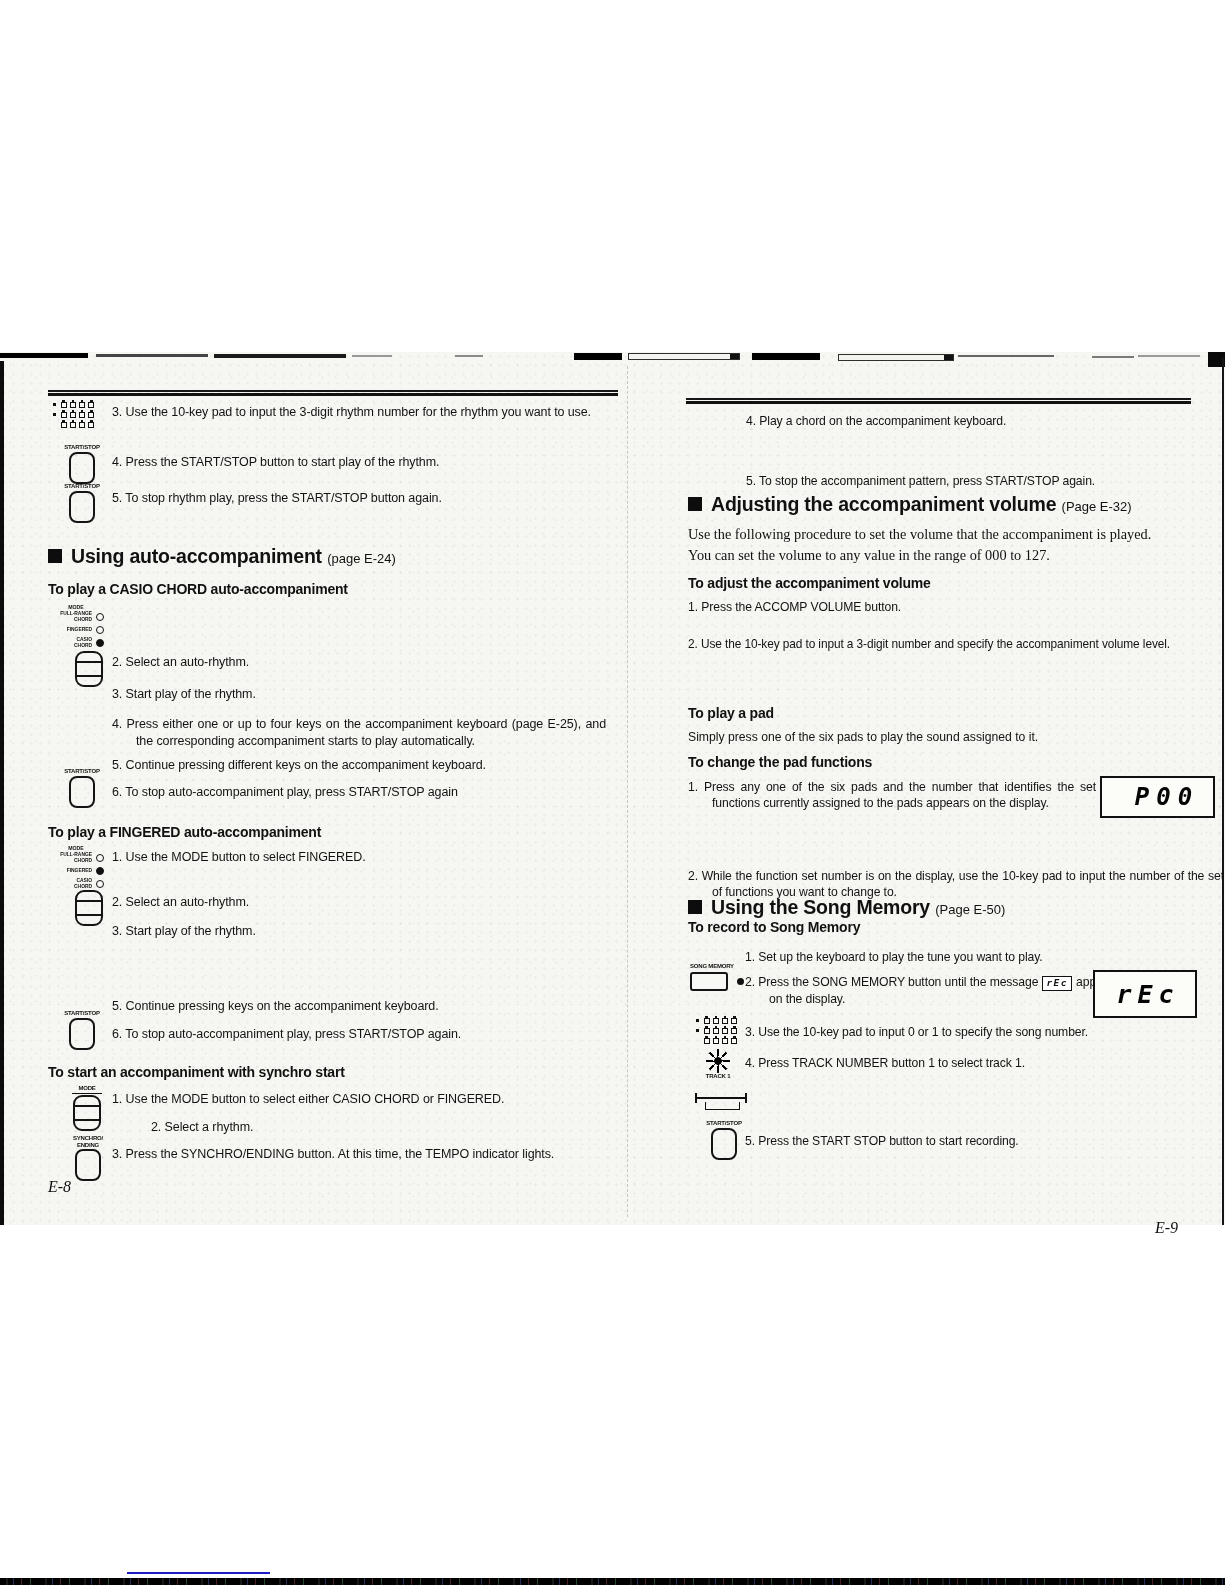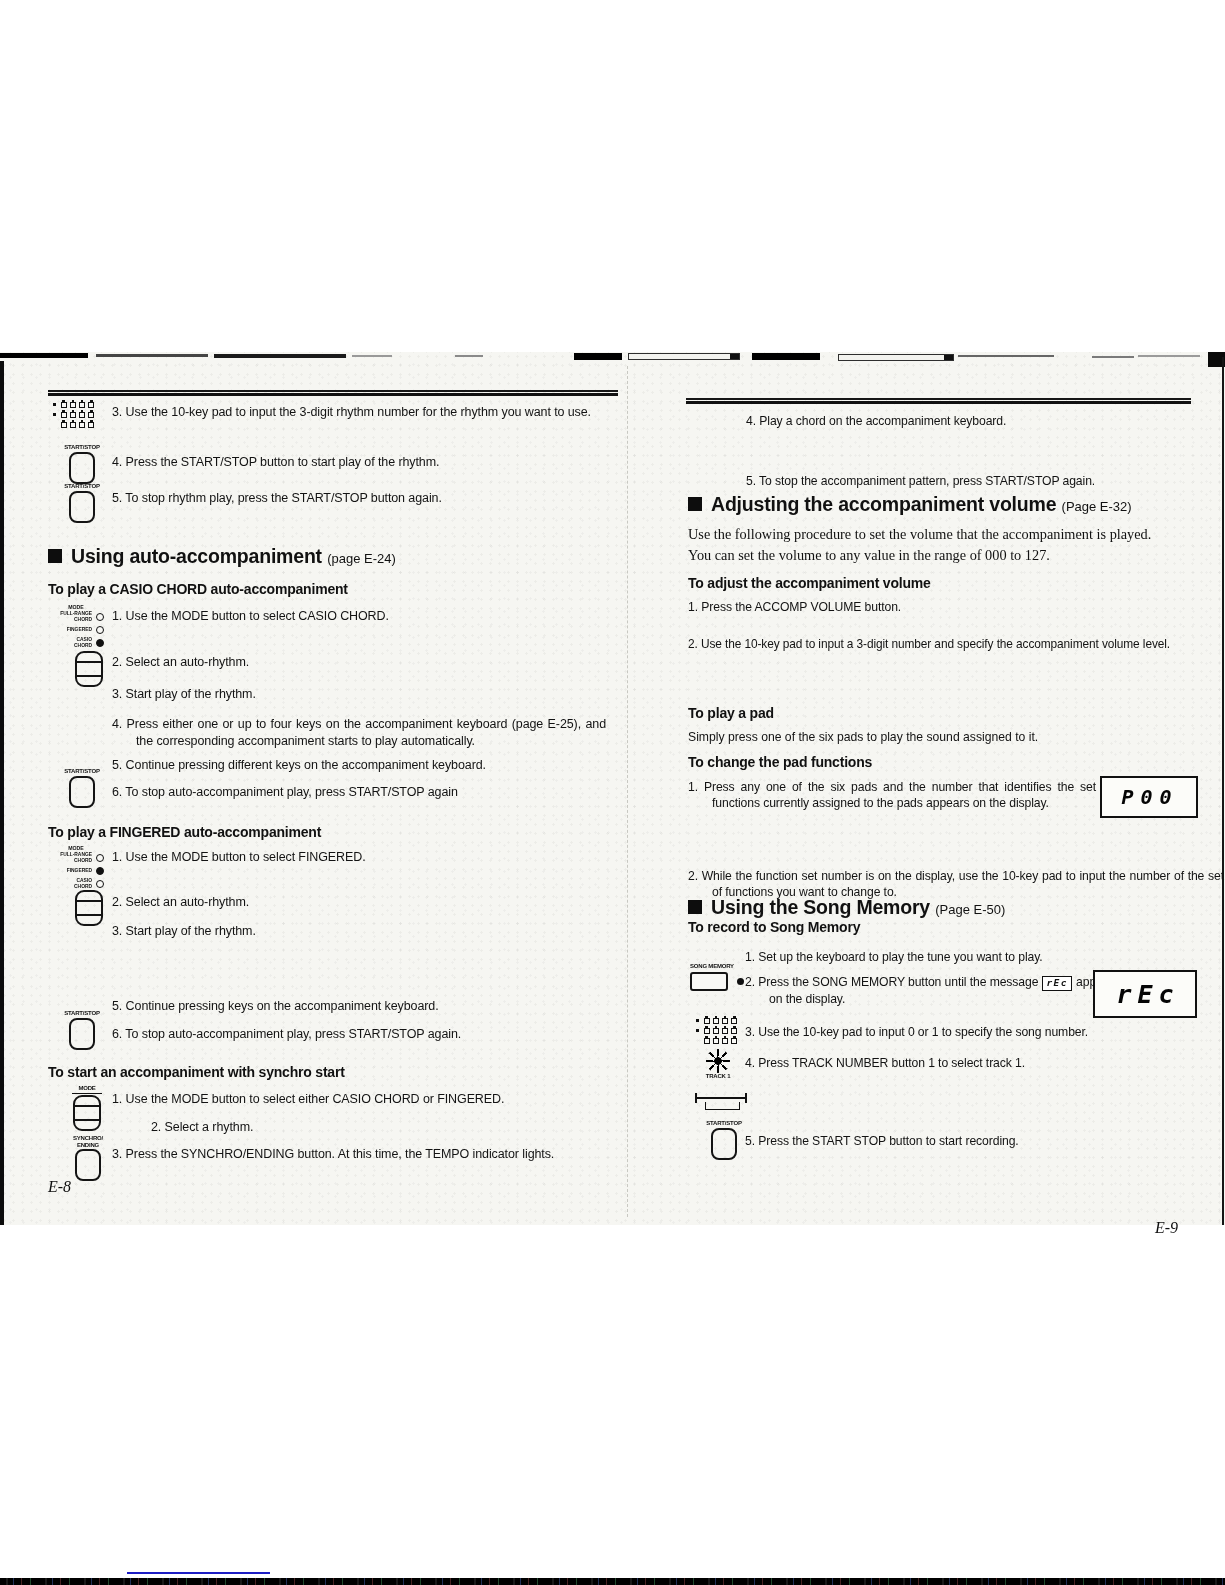--- a/index.html
+++ b/index.html
@@ -76,21 +76,21 @@
   
   .ibeam{width:58px;height:17px;position:relative;}
   .ib-bar{position:absolute;top:4px;left:3px;right:3px;height:2.4px;background:#111;}
   .ib-capl{position:absolute;top:0;left:3px;width:2.4px;height:10px;background:#111;}
   .ib-capr{position:absolute;top:0;right:3px;width:2.4px;height:10px;background:#111;}
   .ib-rect{position:absolute;top:9px;left:13px;width:33px;height:7px;border:1.4px solid #111;border-top:none;}
   
   .lcd{position:absolute;border:2.6px solid #101010;background:#fcfcf9;display:flex;
        align-items:center;justify-content:center;
        font-family:"DejaVu Sans Mono",monospace;font-weight:bold;font-style:italic;color:#050505;}
-  .lcd-p{width:92px;height:38px;font-size:20px;letter-spacing:7px;padding-left:2px;}
+  .lcd-p{width:92px;height:38px;font-size:24px;letter-spacing:7px;padding-left:19px;}
   .lcd-r{width:94px;height:44px;font-size:25px;letter-spacing:6px;padding-left:6px;}
   .inline-lcd{display:inline-block;border:1.4px solid #111;background:#fff;
        font-family:"DejaVu Sans Mono",monospace;font-style:italic;font-weight:bold;
        font-size:9.5px;letter-spacing:1.5px;padding:0 3px;margin:0 4px;text-indent:0;vertical-align:baseline;}
   
   #blue-line{position:absolute;left:127px;top:1572px;width:143px;height:2.4px;background:#1d1dc4;}
   #bottom-noise{position:absolute;left:0;top:1578px;width:1225px;height:7px;
      background:repeating-linear-gradient(90deg,#000 0 6px,#1a1a1a 6px 8px,#000 8px 13px,
         #23325a 13px 14px,#000 14px 21px,#4a2424 21px 22px,#000 22px 30px,#234a2e 30px 31px,#000 31px 39px);}
 </style>
@@ -161,21 +161,20 @@
             <span class="circle"></span>
           </div>
         <div class="mi-row">
             <span class="mi-lab">
               <span>CASIO</span>
               <span>CHORD</span>
             </span>
             <span class="circle filled"></span>
           </div>
       </div>
-      <div class="step" style="left:64px;top:256px;width:470px;">1. Use the MODE button to select CASIO CHORD.</div>
 
       <div class="icon" style="left:27px;top:298px;">
           <div class="rocker"></div>
         </div>
       <div class="step" style="left:64px;top:302px;width:470px;">2. Select an auto-rhythm.</div>
       <div class="step" style="left:64px;top:334px;width:470px;">3. Start play of the rhythm.</div>
       <div class="step j" style="left:64px;top:364px;width:470px;">4. Press either one or up to four keys on the accompaniment keyboard (page E-25), and the corresponding accompaniment starts to play automatically.</div>
       <div class="step" style="left:64px;top:405px;width:470px;">5. Continue pressing different keys on the accompaniment keyboard.</div>
 
       <div class="icon" style="left:10px;top:416px;width:48px;">

